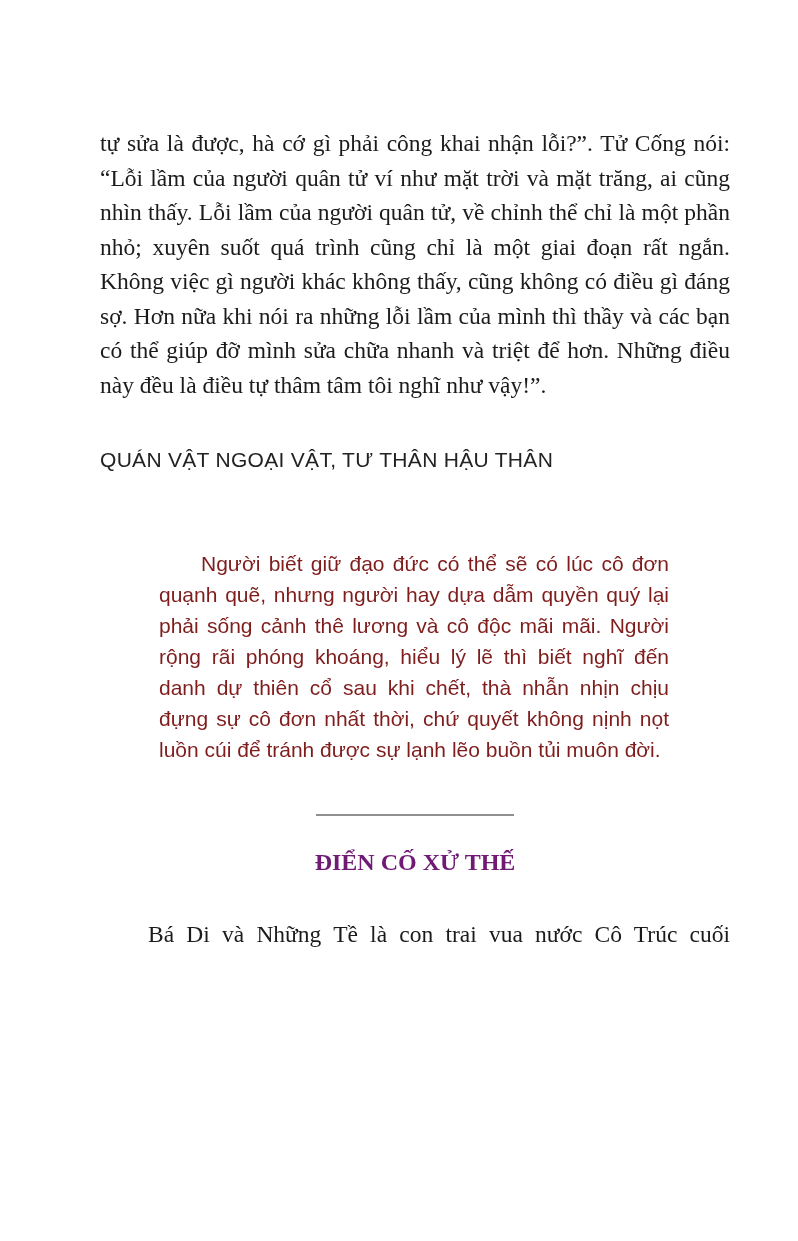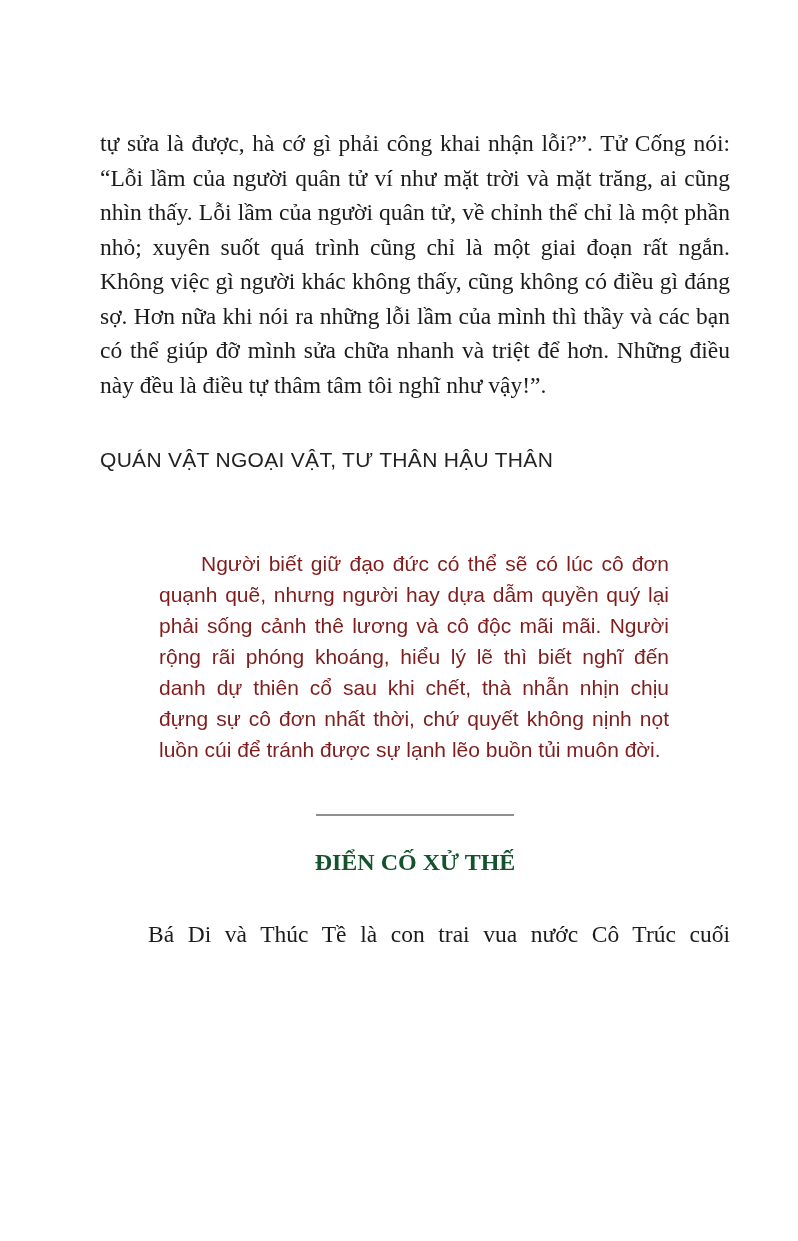--- a/index.html
+++ b/index.html
@@ -69,21 +69,21 @@
     background: #8f8f8f;
     margin: 16px auto 0 auto;
   }
   .subsection-heading {
     margin: 33px 0 0 0;
     height: 32px;
     text-align: center;
     font-family: "Liberation Serif", serif;
     font-size: 24px;
     font-weight: bold;
-    color: #14532d;
+    color: #701a75;
   }
   .p2 {
     margin-top: 36px;
     text-indent: 48px;
     text-align: justify;
     text-align-last: justify;
     height: 36px;
     overflow: hidden;
   }
   .footer {
@@ -109,21 +109,21 @@
 
 
   <h2 class="section-subtitle">QUÁN VẬT NGOẠI VẬT, TƯ THÂN HẬU THÂN</h2>
 
   <blockquote class="quote">Người biết giữ đạo đức có thể sẽ có lúc cô đơn quạnh quẽ, nhưng người hay dựa dẫm quyền quý lại phải sống cảnh thê lương và cô độc mãi mãi. Người rộng rãi phóng khoáng, hiểu lý lẽ thì biết nghĩ đến danh dự thiên cổ sau khi chết, thà nhẫn nhịn chịu đựng sự cô đơn nhất thời, chứ quyết không nịnh nọt luồn cúi để tránh được sự lạnh lẽo buồn tủi muôn đời.</blockquote>
 
   <div class="divider"></div>
 
   <h3 class="subsection-heading">ĐIỂN CỐ XỬ THẾ</h3>
 
-  <p class="body-text p2">Bá Di và Thúc Tề là con trai vua nước Cô Trúc cuối</p>
+  <p class="body-text p2">Bá Di và Những Tề là con trai vua nước Cô Trúc cuối</p>
 
   <div class="footer">
     <svg width="128" height="56" viewBox="0 0 128 56" xmlns="http://www.w3.org/2000/svg">
 
       <line x1="18" y1="45" x2="126" y2="45" stroke="#a0a0a0" stroke-width="2"></line>
 
       <path d="M58 8 C68 1 83 8 87 33 L53 40 C48 24 51 13 58 8 Z" fill="#fefefe" stroke="#808080" stroke-width="1.6"></path>
       <path d="M59 9 L80 36" fill="none" stroke="#808080" stroke-width="1.2"></path>
 
       <path d="M14 32 C24 24 40 25 50 31 L58 38 C52 43 40 44 30 40 L18 36 Z" fill="#2b2b2b"></path>

